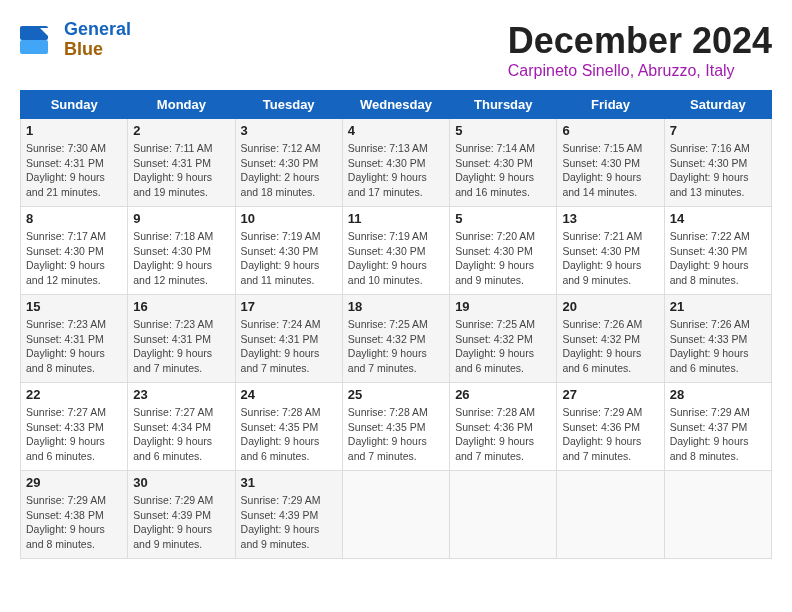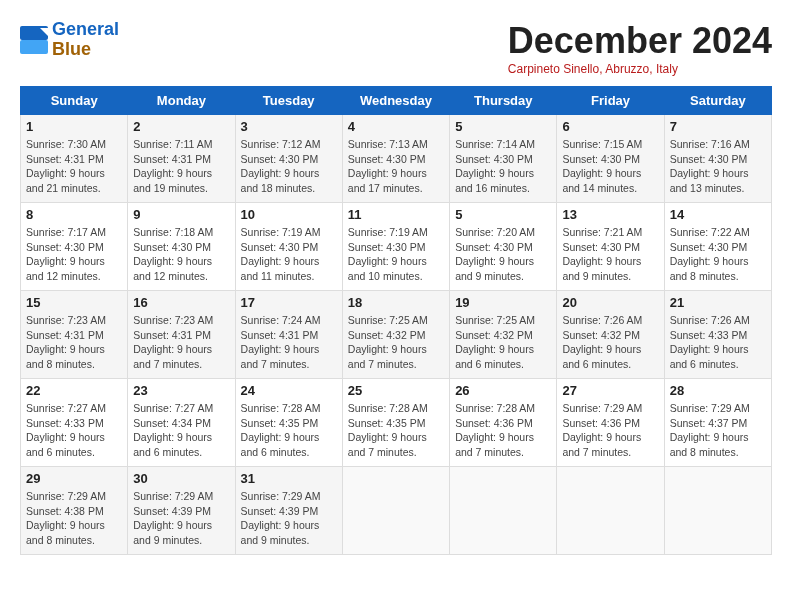--- a/index.html
+++ b/index.html
@@ -12,21 +12,21 @@
     }
     .header {
       display: flex;
       justify-content: space-between;
       align-items: flex-start;
       margin-bottom: 10px;
     }
     .logo {
       display: flex;
       align-items: center;
-      gap: 4px;
+      gap: 16px;
     }
     .logo-text {
       font-size: 18px;
       font-weight: bold;
       color: #333;
       line-height: 1.1;
     }
     .logo-text span {
       color: #1565c0;
     }
@@ -36,22 +36,22 @@
     }
     .title-block {
       text-align: left;
     }
     .month-title {
       font-size: 36px;
       font-weight: bold;
       color: #222;
     }
     .location-title {
-      font-size: 12px;
-      color: #b91c1c;
+      font-size: 16px;
+      color: #a21caf;
     }
     table {
       width: 100%;
       border-collapse: collapse;
       font-size: 11px;
     }
     thead tr {
       background: #1565c0;
       color: #fff;
     }
@@ -140,21 +140,21 @@
           <div>Sunrise: 7:11 AM</div>
           <div>Sunset: 4:31 PM</div>
           <div>Daylight: 9 hours and 19 minutes.</div>
         </div>
       </td>
         <td>
         <span class="day-number">3</span>
         <div class="day-info">
           <div>Sunrise: 7:12 AM</div>
           <div>Sunset: 4:30 PM</div>
-          <div>Daylight: 9 hours and 18 minutes.</div>
+          <div>Daylight: 2 hours and 18 minutes.</div>
         </div>
       </td>
         <td>
         <span class="day-number">4</span>
         <div class="day-info">
           <div>Sunrise: 7:13 AM</div>
           <div>Sunset: 4:30 PM</div>
           <div>Daylight: 9 hours and 17 minutes.</div>
         </div>
       </td>

